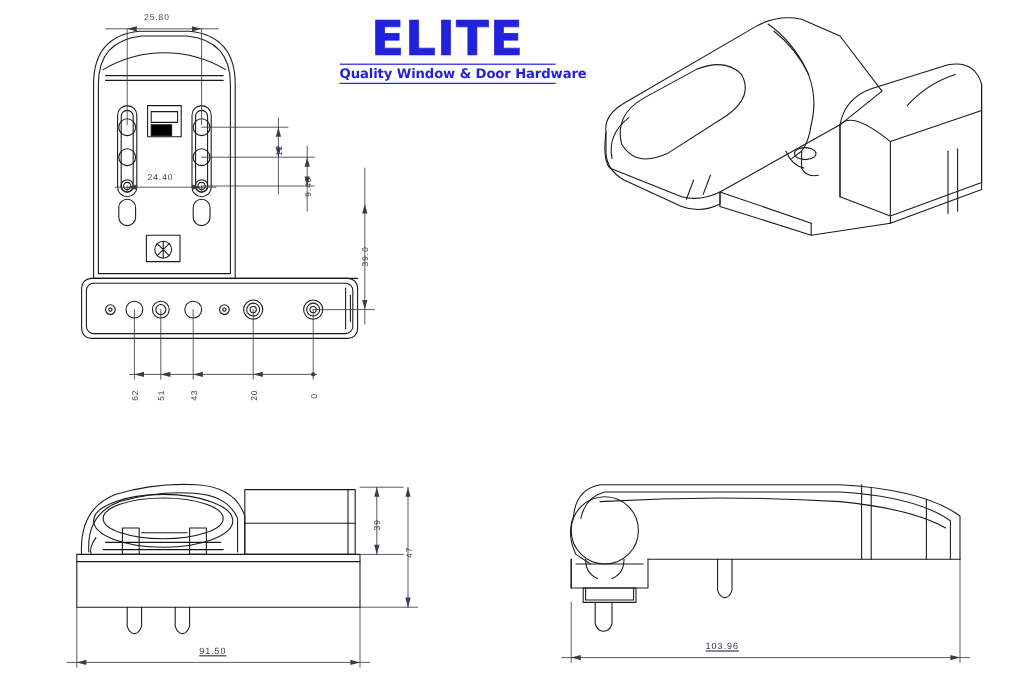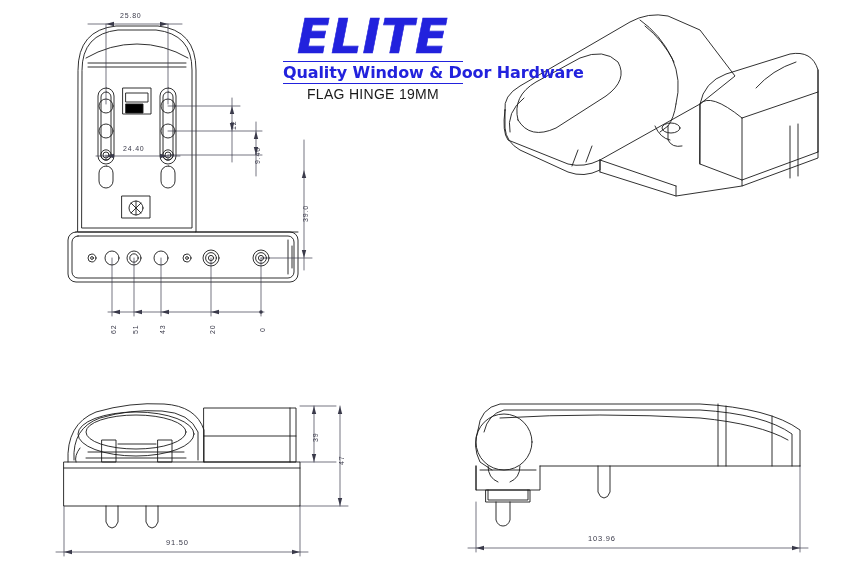--- a/index.html
+++ b/index.html
@@ -30,32 +30,31 @@
   
   .logo-block {
     position: absolute;
     left: 283px;
     top: 14px;
     width: 180px;
     text-align: center;
   }
   .logo-word {
     font-family: "DejaVu Sans", sans-serif;
-    font-size: 48px;
+    font-size: 40px;
     font-weight: bold;
-    font-style: italic;
     letter-spacing: 1px;
     line-height: 0.95;
     color: #2222dd;
     margin: 0;
     -webkit-text-stroke: 0.6px #2222dd;
   }
   .logo-tag {
     font-family: "DejaVu Sans", sans-serif;
-    font-size: 16px;
+    font-size: 11px;
     font-weight: bold;
     color: #2222dd;
     letter-spacing: -0.1px;
     margin-top: 1px;
     white-space: nowrap;
   }
   .logo-rule {
     width: 100%;
     height: 1px;
     background: #2222dd;
@@ -80,21 +79,21 @@
     font-family: "Liberation Sans", sans-serif;
     font-size: 7px;
     color: #3a3a4a;
     letter-spacing: 0.8px;
     white-space: nowrap;
   }
   .dim.rot {
     transform-origin: 0 0;
     transform: rotate(-90deg);
   }
-  .dim.big { font-size: 7.5px; }
+  .dim.big { font-size: 7.5px; text-decoration: underline; }
 </style>
 </head>
 <body>
 
 <div class="sheet">
 
   <svg class="svg-layer" viewBox="0 0 844 577">
     <g fill="none" stroke="#1a1a1a" stroke-width="0.9" stroke-linejoin="round" stroke-linecap="round">
 
       <g>
@@ -320,21 +319,20 @@
     </g>
   </svg>
 
   <div class="logo-block">
     <div class="logo-word">ELITE</div>
     <div class="logo-rule"></div>
     <div class="logo-tag">Quality Window &amp; Door Hardware</div>
     <div class="logo-rule"></div>
   </div>
 
-  <div class="part-title">FLAG HINGE 19MM</div>
 
   <div class="dim" style="left:120px; top:12px;">25.80</div>
 
   <div class="dim" style="left:123px; top:145px;">24.40</div>
 
   <div class="dim rot" style="left:230px; top:130px;">12</div>
 
   <div class="dim rot" style="left:254px; top:164px;">9.40</div>
 
   <div class="dim rot" style="left:302px; top:222px;">39.0</div>

